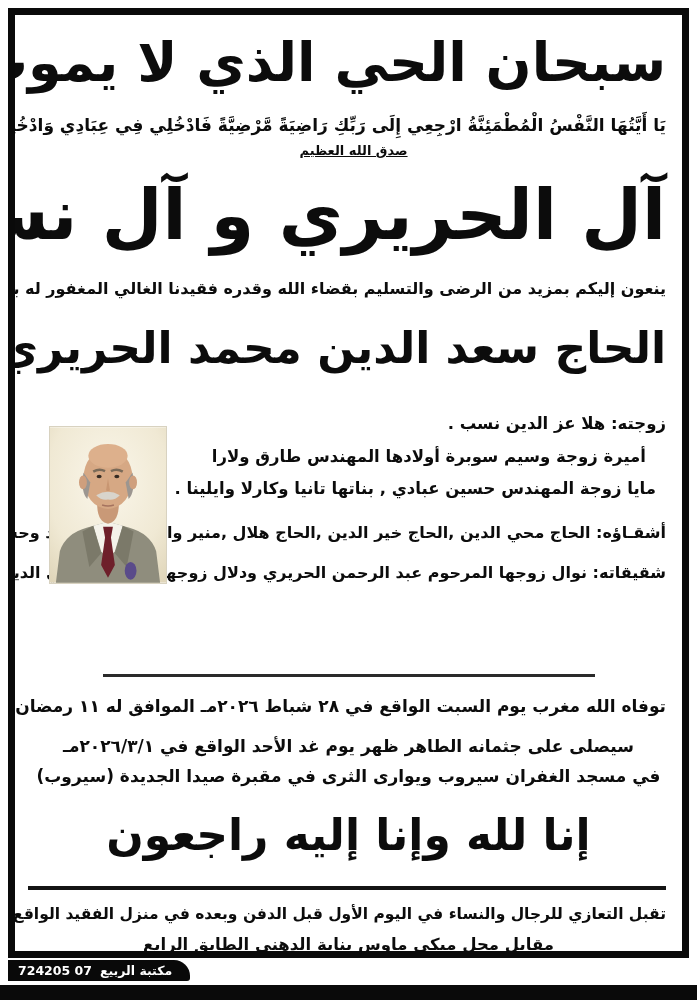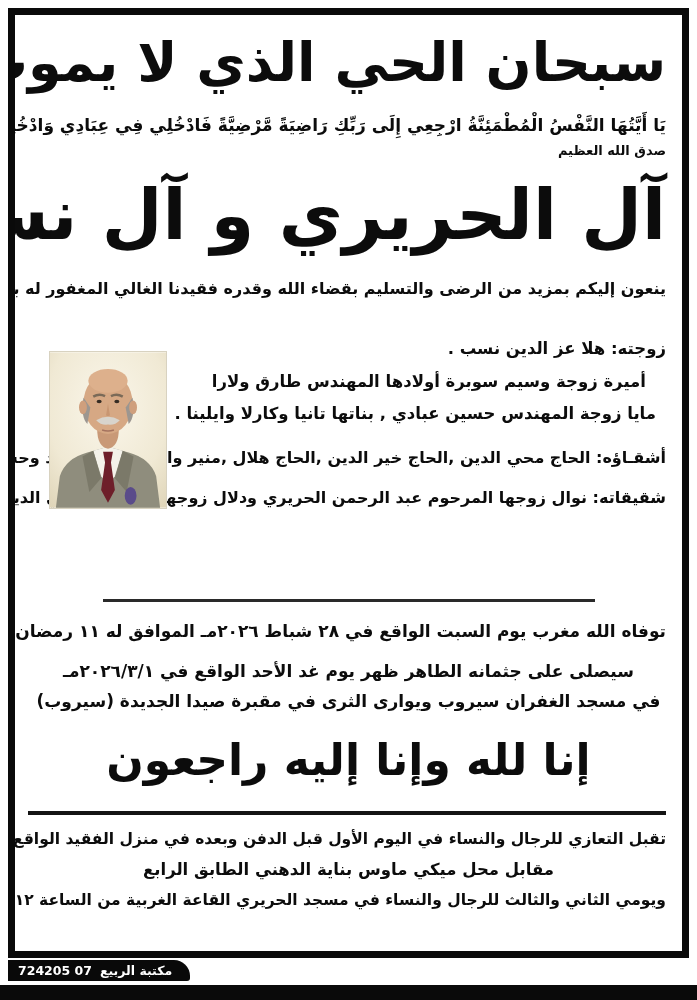--- a/index.html
+++ b/index.html
@@ -21,21 +21,21 @@
   .content {
     position:absolute; inset:0;
     padding:10px 16px 0 16px;
     direction:rtl;
     text-align:center;
     overflow:hidden;
   }
   .fit { white-space:nowrap; }
   .callig-top   { margin-top:4px;  font-size:54px; line-height:1.25; letter-spacing:-1px; }
   .verse        { margin-top:16px; font-size:17px; line-height:1.5; }
-  .sadaqa       { margin-top:4px;  font-size:13px; line-height:1.4; text-align:right; padding-left:10px; }
+  .sadaqa       { margin-top:4px;  font-size:13px; line-height:1.4; text-align:center; padding-left:10px;text-decoration:underline; }
   .families     { margin-top:8px;  font-size:70px; line-height:1.35; }
   .announce     { margin-top:14px; font-size:16px; line-height:1.5; }
   .deceased     { margin-top:18px; font-size:44px; line-height:1.3; }
   .relatives {
     position:relative;
     margin-top:8px;
     min-height:246px;
     text-align:right;
     font-size:16.5px;
   }
@@ -85,20 +85,21 @@
 
 <div class="frame">
   <div class="content">
 
     <div class="callig-top fit">سبحان الحي الذي لا يموت</div>
     <div class="verse fit">يَا أَيَّتُهَا النَّفْسُ الْمُطْمَئِنَّةُ ارْجِعِي إِلَى رَبِّكِ رَاضِيَةً مَّرْضِيَّةً فَادْخُلِي فِي عِبَادِي وَادْخُلِي جَنَّتِي</div>
     <div class="sadaqa">صدق الله العظيم</div>
 
     <div class="families fit">آل الحريري و آل نسب</div>
     <div class="announce fit">ينعون إليكم بمزيد من الرضى والتسليم بقضاء الله وقدره فقيدنا الغالي المغفور له بإذن الله المرحوم</div>
+    <div class="deceased fit">الحاج سعد الدين محمد الحريري</div>
 
     <div class="relatives">
       <div class="photo">
         <svg viewBox="0 0 118 158" xmlns="http://www.w3.org/2000/svg">
           <defs>
             <radialGradient id="pbg" cx="50%" cy="35%" r="80%">
               <stop offset="0%" stop-color="#faf6ea"></stop>
               <stop offset="65%" stop-color="#f0e9d4"></stop>
               <stop offset="100%" stop-color="#e0d6ba"></stop>
             </radialGradient>

